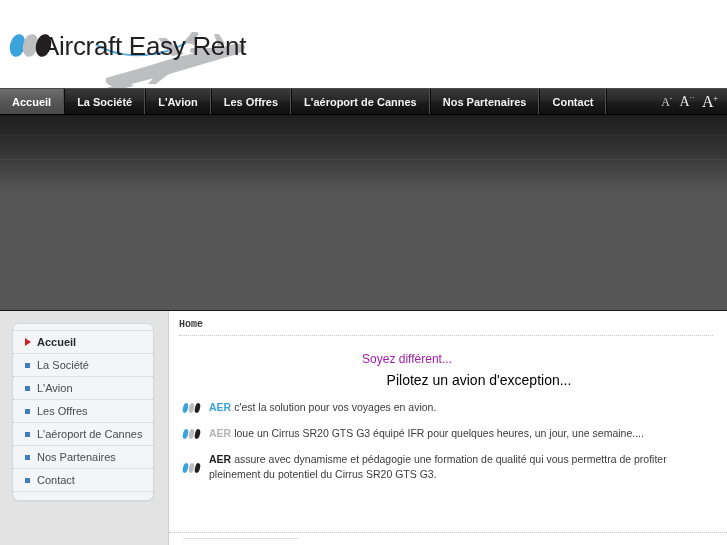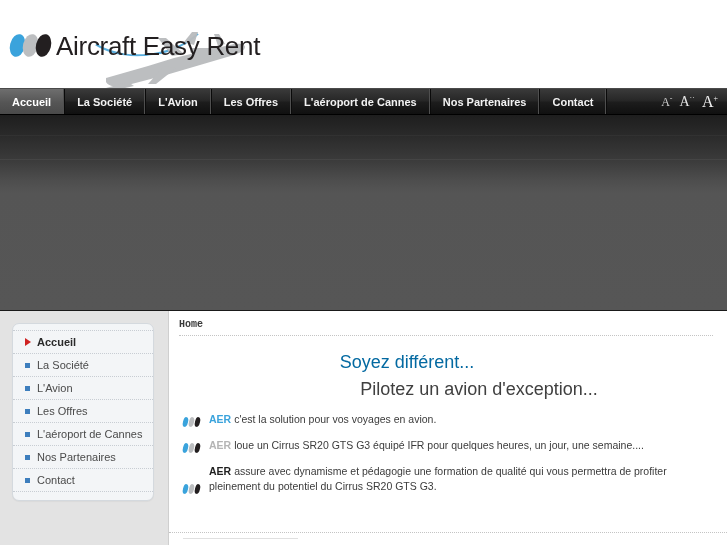--- a/index.html
+++ b/index.html
@@ -51,21 +51,21 @@
     width: 15px;
     height: 23px;
     border-radius: 50%;
     transform: rotate(14deg);
   }
   .logo-dot.d1 { left: 0px;  background: #3aa3dc; }
   .logo-dot.d2 { left: 13px; background: #bcbec0; }
   .logo-dot.d3 { left: 26px; background: #231f20; }
   .logo-text {
     position: absolute;
-    left: 46px;
+    left: 32px;
     top: 17px;
     font-family: "Liberation Sans", sans-serif;
     font-size: 26px;
     letter-spacing: -0.3px;
     color: #231f20;
     white-space: nowrap;
     z-index: 3;
   }
   .logo-swoosh {
     position: absolute;
@@ -237,35 +237,35 @@
     color: #3b3b3b;
     padding-bottom: 5px;
     border-bottom: 1px dotted #c4c4c4;
     font-family: Liberation Mono, monospace;
   }
   .headline-wrap {
     padding: 16px 0 6px 0;
     text-align: center;
   }
   .headline-1 {
-    font-size: 18px;
-    color: #0369a1;
+    font-size: 12px;
+    color: #a21caf;
     margin-bottom: 6px;
     margin-right: 78px;
   }
   .headline-2 {
-    font-size: 18px;
-    color: #404040;
+    font-size: 14px;
+    color: #000000;
     margin-left: 66px;
   }
 
   .bullets { padding: 6px 0 0 4px; }
   .bullet-row {
     display: flex;
-    align-items: flex-end;
+    align-items: center;
     margin-bottom: 10px;
     font-size: 10.5px;
     color: #3b3b3b;
     line-height: 1.5;
   }
   .mini-dots {
     position: relative;
     width: 22px;
     height: 11px;
     flex: 0 0 auto;

